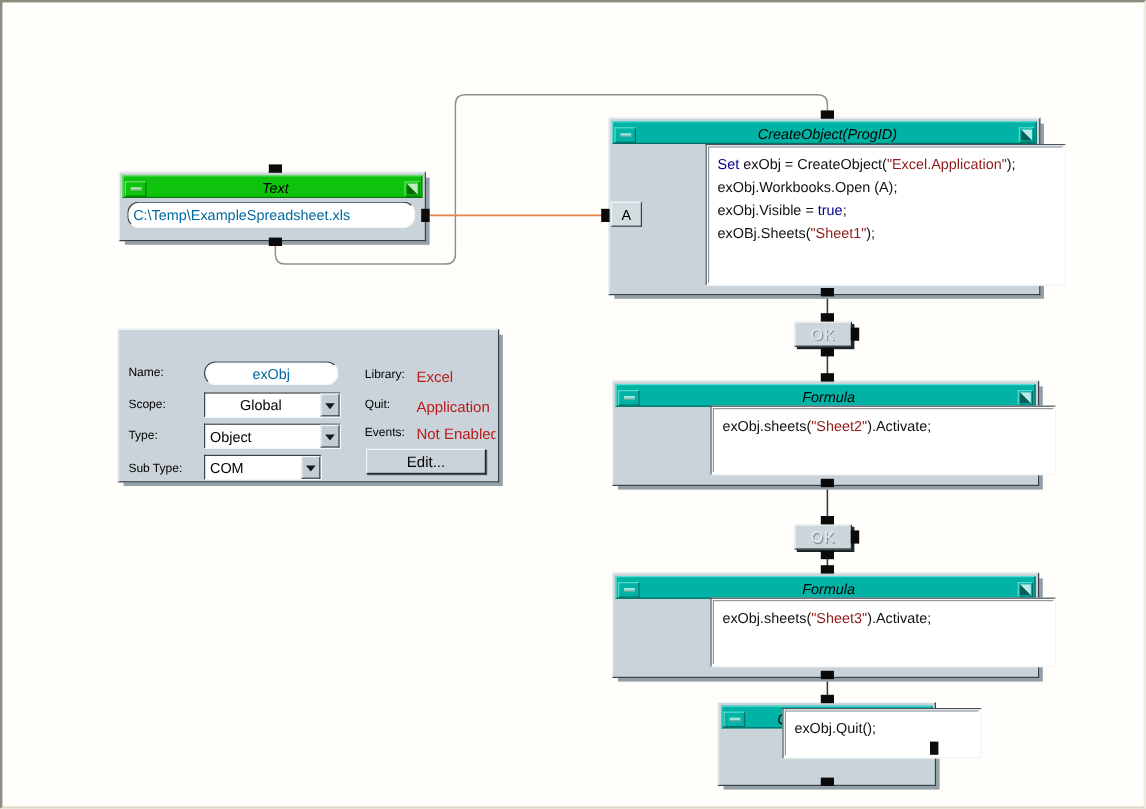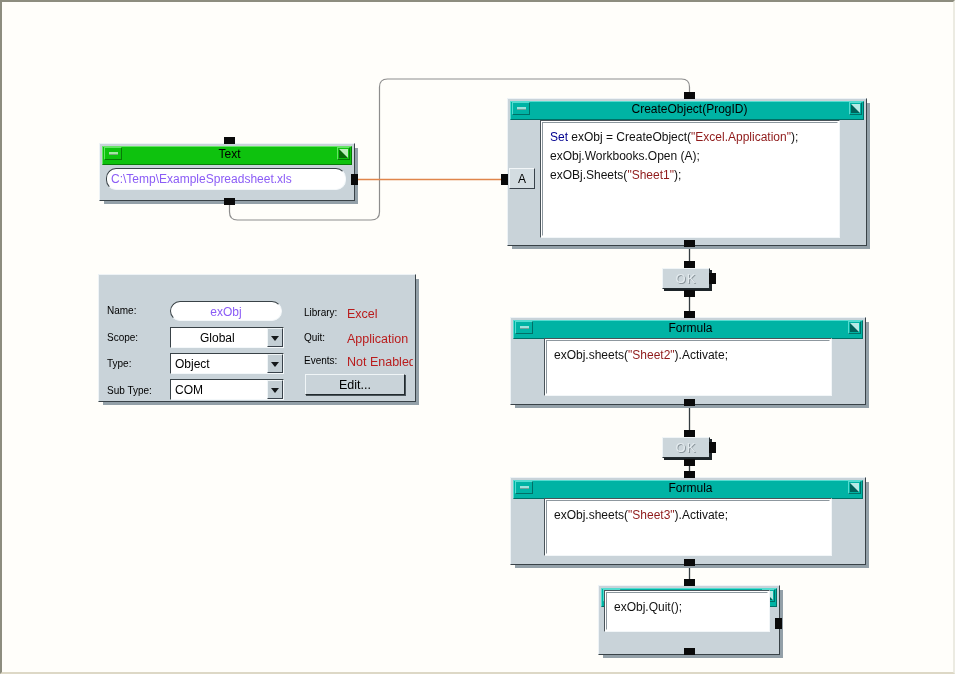--- a/index.html
+++ b/index.html
@@ -9,38 +9,38 @@
     border-bottom:2px solid #ddd8c6;border-right:2px solid #ecebe2;
     font-family:"Liberation Sans",sans-serif;}
   svg.wires{position:absolute;left:0;top:0;z-index:1;}
   path.seq{stroke:var(--wire_sequence,#8d8d8d);stroke-width:1.2;fill:none;}
   line.data{stroke:var(--wire_data,#e0854a);stroke-width:1.6;}
   line.flow{stroke:var(--wire_flow,#343c40);stroke-width:1.3;}
 
   .vbox{position:absolute;z-index:2;background:var(--body,#c9d3d9);
     border:1px solid;border-color:var(--body_light,#eef3f6) var(--body_dark,#394247) var(--body_dark,#394247) var(--body_light,#eef3f6);
     box-shadow:4px 4px 0 -1px var(--shadow,#93a0a8);}
-  .vtitle{position:absolute;left:2px;right:2px;top:2px;height:17px;display:flex;align-items:flex-start;
-    border:1px solid;font-size:12px;color:#000;}
+  .vtitle{position:absolute;left:2px;right:2px;top:2px;height:17px;display:flex;align-items:flex-end;
+    border:1px solid;font-size:12px;color:#000;font-style:italic;}
   .vtitle.green{background:var(--green,#0ec20e);
     border-color:var(--green_light,#66e466) var(--green_dark,#077a07) var(--green_dark,#077a07) var(--green_light,#66e466);}
   .vtitle.teal{background:var(--teal,#00b3a4);
     border-color:var(--teal_light,#55dcd0) var(--teal_dark,#006f66) var(--teal_dark,#006f66) var(--teal_light,#55dcd0);}
   .ttext{flex:1;text-align:center;white-space:nowrap;overflow:hidden;}
   .tbtn{width:18px;height:13px;margin:0 1px;display:flex;align-items:center;justify-content:center;border:1px solid;box-sizing:border-box;}
   .vtitle.green .tbtn{border-color:var(--green_light,#66e466) var(--green_dark,#077a07) var(--green_dark,#077a07) var(--green_light,#66e466);}
   .vtitle.teal .tbtn{border-color:var(--teal_light,#55dcd0) var(--teal_dark,#006f66) var(--teal_dark,#006f66) var(--teal_light,#55dcd0);}
   .tbtn.right{width:13px;}
   .dash{width:9px;height:3px;background:rgba(255,255,255,.62);box-shadow:inset 0 -1px 0 rgba(0,0,0,.28);}
   .diag{width:9px;height:9px;background:linear-gradient(45deg,rgba(0,0,0,.45) 0 47%,rgba(255,255,255,.72) 53% 100%);}
 
   .sunken{position:absolute;background:#fff;border:1px solid;
     border-color:#394247 #f4f8fa #f4f8fa #394247;box-sizing:border-box;}
   .codewrap{position:absolute;background:#fff;border:1px solid;border-color:#4a545a #f2f6f8 #f2f6f8 #4a545a;
-    box-sizing:border-box;padding:1px;}
+    box-sizing:border-box;padding:1px;margin-left:48px;}
   .codein{width:100%;height:100%;box-sizing:border-box;border:1px solid;border-color:#8d979e #fff #fff #8d979e;
     background:#fff;padding:5px 7px;overflow:hidden;}
   .cline{font-size:12px;line-height:19px;color:#111;white-space:nowrap;}
   .tok.kw{color:var(--keyword,#00008f);}
   .tok.str{color:var(--string,#8f1a1a);}
 
   .pin{position:absolute;background:#0a0a0a;z-index:4;}
   .pin.h{width:11px;height:7px;}
   .pin.v{width:7px;height:11px;}
 
@@ -57,21 +57,21 @@
   .dd .ddval{flex:1;font-size:12px;padding:3px 0 0 4px;white-space:nowrap;overflow:hidden;}
   .dd .ddbtn{width:16px;background:#c3ced4;border:1px solid;
     border-color:#f0f5f7 #39424b #39424b #f0f5f7;display:flex;align-items:center;justify-content:center;box-sizing:border-box;}
   .arrow{width:0;height:0;border:4px solid transparent;border-top:5px solid #14181a;margin-top:5px;}
   .editbtn{position:absolute;background:var(--body,#c9d3d9);border:1px solid;
     border-color:#f0f5f7 #222a2e #222a2e #f0f5f7;box-shadow:1px 1px 0 #4a545a;
     display:flex;align-items:center;justify-content:center;font-size:12.5px;color:#000;box-sizing:border-box;}
   .aterm{position:absolute;background:#d3dce1;border:1px solid;
     border-color:#f2f6f8 #39424b #39424b #f2f6f8;display:flex;align-items:center;justify-content:center;
     font-size:12px;color:#000;box-sizing:border-box;}
-  .txtfield{font-size:12px;color:#8b5cf6;padding:3px 0 0 4px;white-space:nowrap;overflow:hidden;border-radius:10px;}
+  .txtfield{font-size:12px;color:#0369a1;padding:3px 0 0 4px;white-space:nowrap;overflow:hidden;border-radius:10px;}
   .center{text-align:center;padding-left:0;}
 </style>
 </head>
 <body>
 
 <div class="frame">
 
   <svg class="wires" width="955" height="674">
     <path class="seq" d="M227.5 199 L227.5 210 Q227.5 218 235.5 218 L369 218 Q377.5 218 377.5 210 L377.5 85 Q377.5 77 385.5 77 L679.5 77 Q687.5 77 687.5 85 L687.5 97"></path>
     <line class="data" x1="352" y1="177.5" x2="506" y2="177.5"></line>
@@ -99,20 +99,21 @@
       <span class="ttext">CreateObject(ProgID)</span>
       <span class="tbtn right">
           <span class="diag"></span>
         </span>
     </div>
     <div class="aterm" style="left:1px;top:69px;width:26px;height:21px;">A</div>
     <div class="codewrap" style="left:32px;top:21px;width:300px;height:118px;">
       <div class="codein">
         <div class="cline"><span class="tok kw">Set</span><span class="tok"> exObj = CreateObject(</span><span class="tok str">"Excel.Application"</span><span class="tok">);</span></div>
         <div class="cline"><span class="tok">exObj.Workbooks.Open (A);</span></div>
+        <div class="cline"><span class="tok">exObj.Visible = </span><span class="tok kw">true</span><span class="tok">;</span></div>
         <div class="cline"><span class="tok">exOBj.Sheets(</span><span class="tok str">"Sheet1"</span><span class="tok">);</span></div>
       </div>
     </div>
   </div>
 
   <div class="vbox" style="left:96px;top:272px;width:316px;height:126px;">
     <span class="lbl" style="left:8px;top:30px;">Name:</span>
     <div class="sunken txtfield center" style="left:71px;top:26px;width:112px;height:20px;">exObj</div>
     <span class="lbl" style="left:8px;top:57px;">Scope:</span>
     <div class="dd" style="left:71px;top:52px;width:114px;padding-left:25px;">
@@ -122,21 +123,21 @@
         </span>
     </div>
     <span class="lbl" style="left:8px;top:83px;">Type:</span>
     <div class="dd" style="left:71px;top:78px;width:114px;">
       <span class="ddval">Object</span>
       <span class="ddbtn">
           <span class="arrow"></span>
         </span>
     </div>
     <span class="lbl" style="left:8px;top:110px;">Sub Type:</span>
-    <div class="dd" style="left:71px;top:104px;width:114px;">
+    <div class="dd" style="left:71px;top:104px;width:98px;">
       <span class="ddval">COM</span>
       <span class="ddbtn">
           <span class="arrow"></span>
         </span>
     </div>
     <span class="lbl" style="left:205px;top:32px;">Library:</span>
     <span class="val" style="left:248px;top:32px;">Excel</span>
     <span class="lbl" style="left:205px;top:57px;">Quit:</span>
     <span class="val" style="left:248px;top:57px;">Application</span>
     <span class="lbl" style="left:205px;top:80px;">Events:</span>

